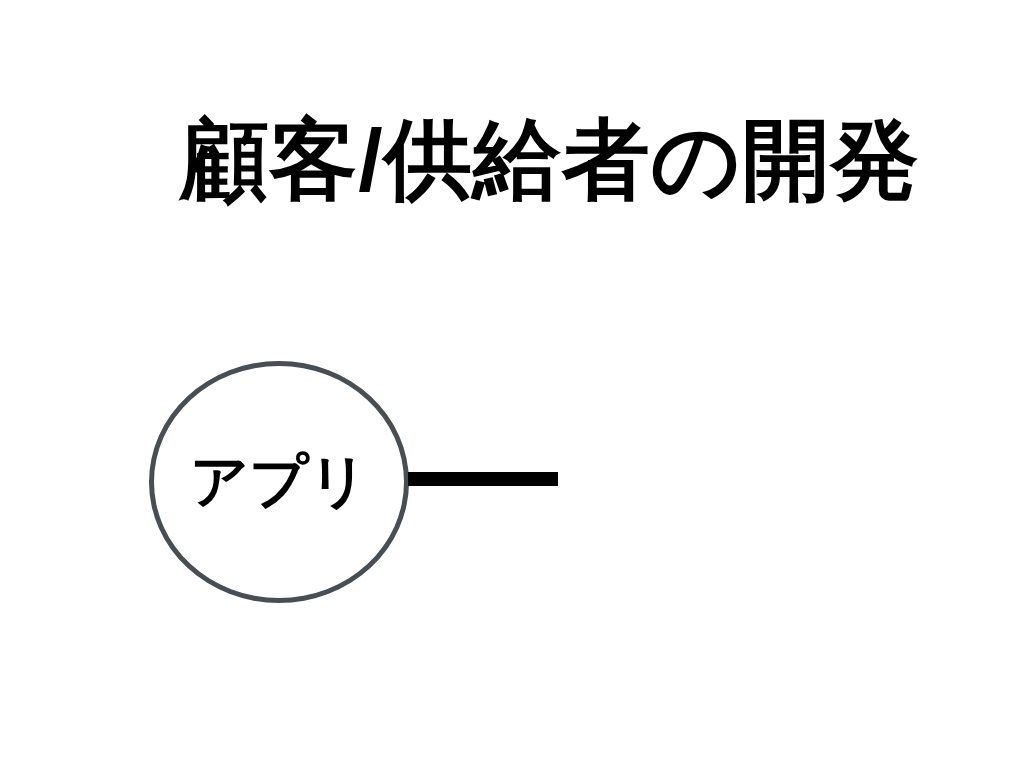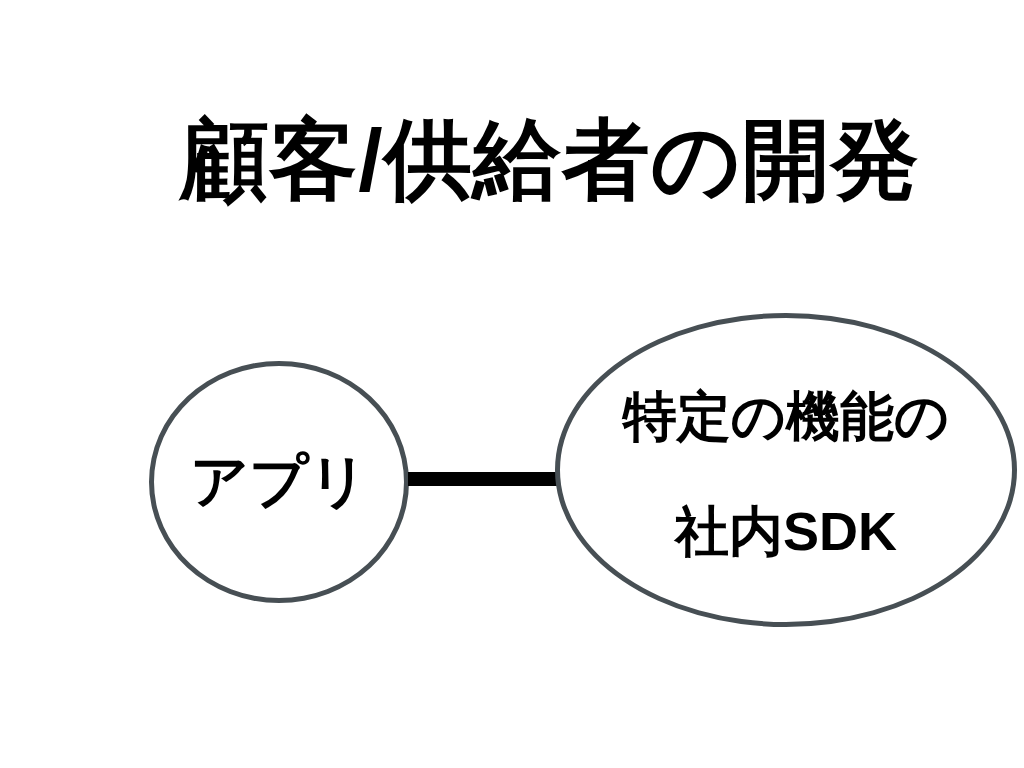--- a/index.html
+++ b/index.html
@@ -63,18 +63,14 @@
 <div class="slide">
 
   <h1 class="slide-title">顧客/供給者の開発</h1>
 
   <div class="node node-app">
     <span class="node-label">アプリ</span>
   </div>
 
   <div class="connector"></div>
 
-  <div class="node node-sdk">
-    <span class="node-label">特定の機能の</span>
-    <span class="node-label">社内SDK</span>
-  </div>
 
 </div>
 
 </body></html>

